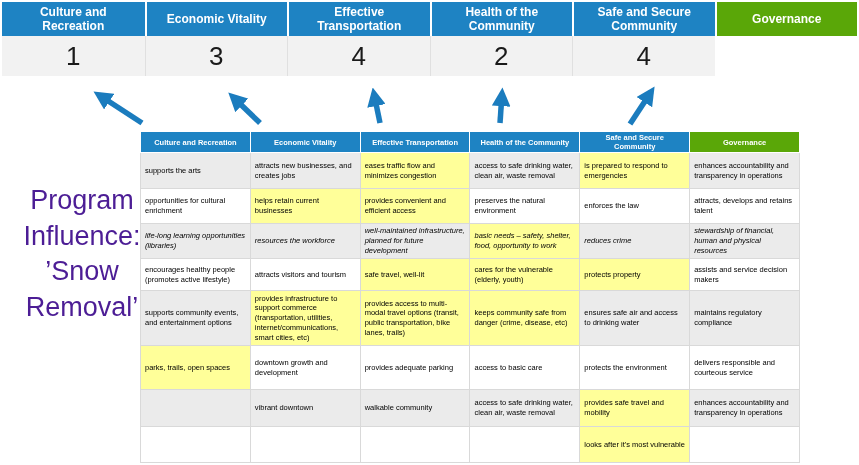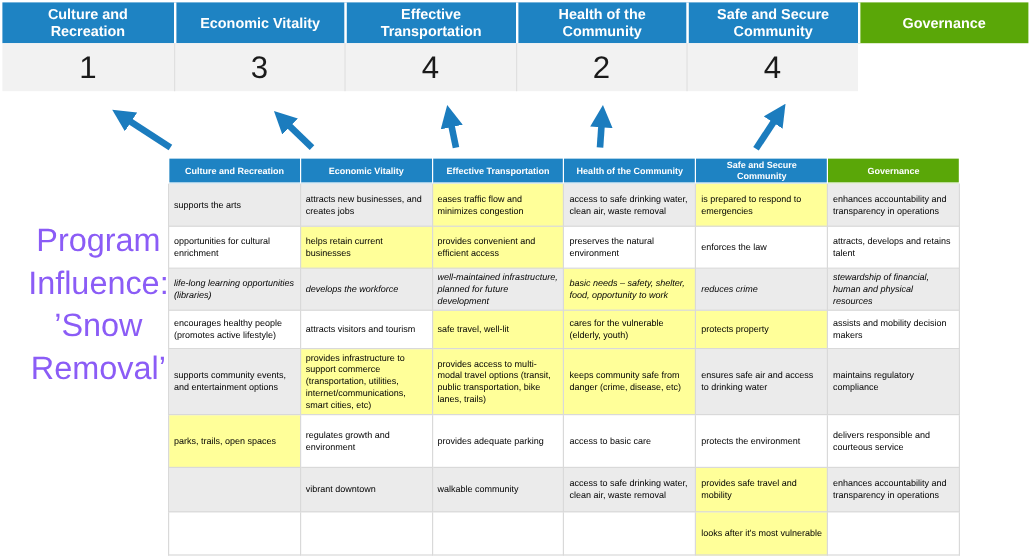--- a/index.html
+++ b/index.html
@@ -25,21 +25,21 @@
     background:#f2f2f2; color:#1a1a1a; font-size:26px;
   }
   .sum-v + .sum-v { border-left:1px solid #e0e0e0; }
 
   
   .arrows { position:absolute; left:0; top:77px; }
 
   
   .program {
     position:absolute; left:0; top:183px; width:148px;
-    text-align:center; font-size:27px; line-height:1.32; color:#8b5cf6;padding-left:16px;
+    text-align:center; font-size:27px; line-height:1.32; color:#4c1d95;padding-left:16px;
   }
 
   
   table.matrix {
     position:absolute; left:140px; top:131px; width:660px;
     border-collapse:collapse; table-layout:fixed;
   }
   table.matrix th {
     height:21px; color:#fff; font-weight:bold; font-size:7.5px; line-height:1.2;
     text-align:center; vertical-align:middle; padding:0 2px; border:1px solid #fff;
@@ -115,45 +115,45 @@
         <tr style="height: 35px;">
           <td>opportunities for cultural enrichment</td>
           <td class="hl">helps retain current businesses</td>
           <td class="hl">provides convenient and efficient access</td>
           <td>preserves the natural environment</td>
           <td>enforces the law</td>
           <td>attracts, develops and retains talent</td>
         </tr>
         <tr class="alt" style="height: 35px; font-style: italic;">
           <td>life-long learning opportunities (libraries)</td>
-          <td>develops the workforce</td>
+          <td>resources the workforce</td>
           <td>well-maintained infrastructure, planned for future development</td>
           <td class="hl">basic needs – safety, shelter, food, opportunity to work</td>
           <td>reduces crime</td>
           <td>stewardship of financial, human and physical resources</td>
         </tr>
         <tr style="height: 32px; margin-left: 20px;">
           <td>encourages healthy people (promotes active lifestyle)</td>
           <td>attracts visitors and tourism</td>
           <td class="hl">safe travel, well-lit</td>
           <td class="hl">cares for the vulnerable (elderly, youth)</td>
           <td class="hl">protects property</td>
-          <td>assists and mobility decision makers</td>
+          <td>assists and service decision makers</td>
         </tr>
         <tr class="alt" style="height: 55px;">
           <td>supports community events, and entertainment options</td>
           <td class="hl">provides infrastructure to support commerce (transportation, utilities, internet/communications, smart cities, etc)</td>
           <td class="hl">provides access to multi-modal travel options (transit, public transportation, bike lanes, trails)</td>
           <td class="hl">keeps community safe from danger (crime, disease, etc)</td>
           <td>ensures safe air and access to drinking water</td>
           <td>maintains regulatory compliance</td>
         </tr>
         <tr style="height: 44px; padding-left: 12px;">
           <td class="hl">parks, trails, open spaces</td>
-          <td>regulates growth and environment</td>
+          <td>downtown growth and development</td>
           <td>provides adequate parking</td>
           <td>access to basic care</td>
           <td>protects the environment</td>
           <td>delivers responsible and courteous service</td>
         </tr>
         <tr class="alt" style="height: 37px;">
           <td></td>
           <td>vibrant downtown</td>
           <td>walkable community</td>
           <td>access to safe drinking water, clean air, waste removal</td>

